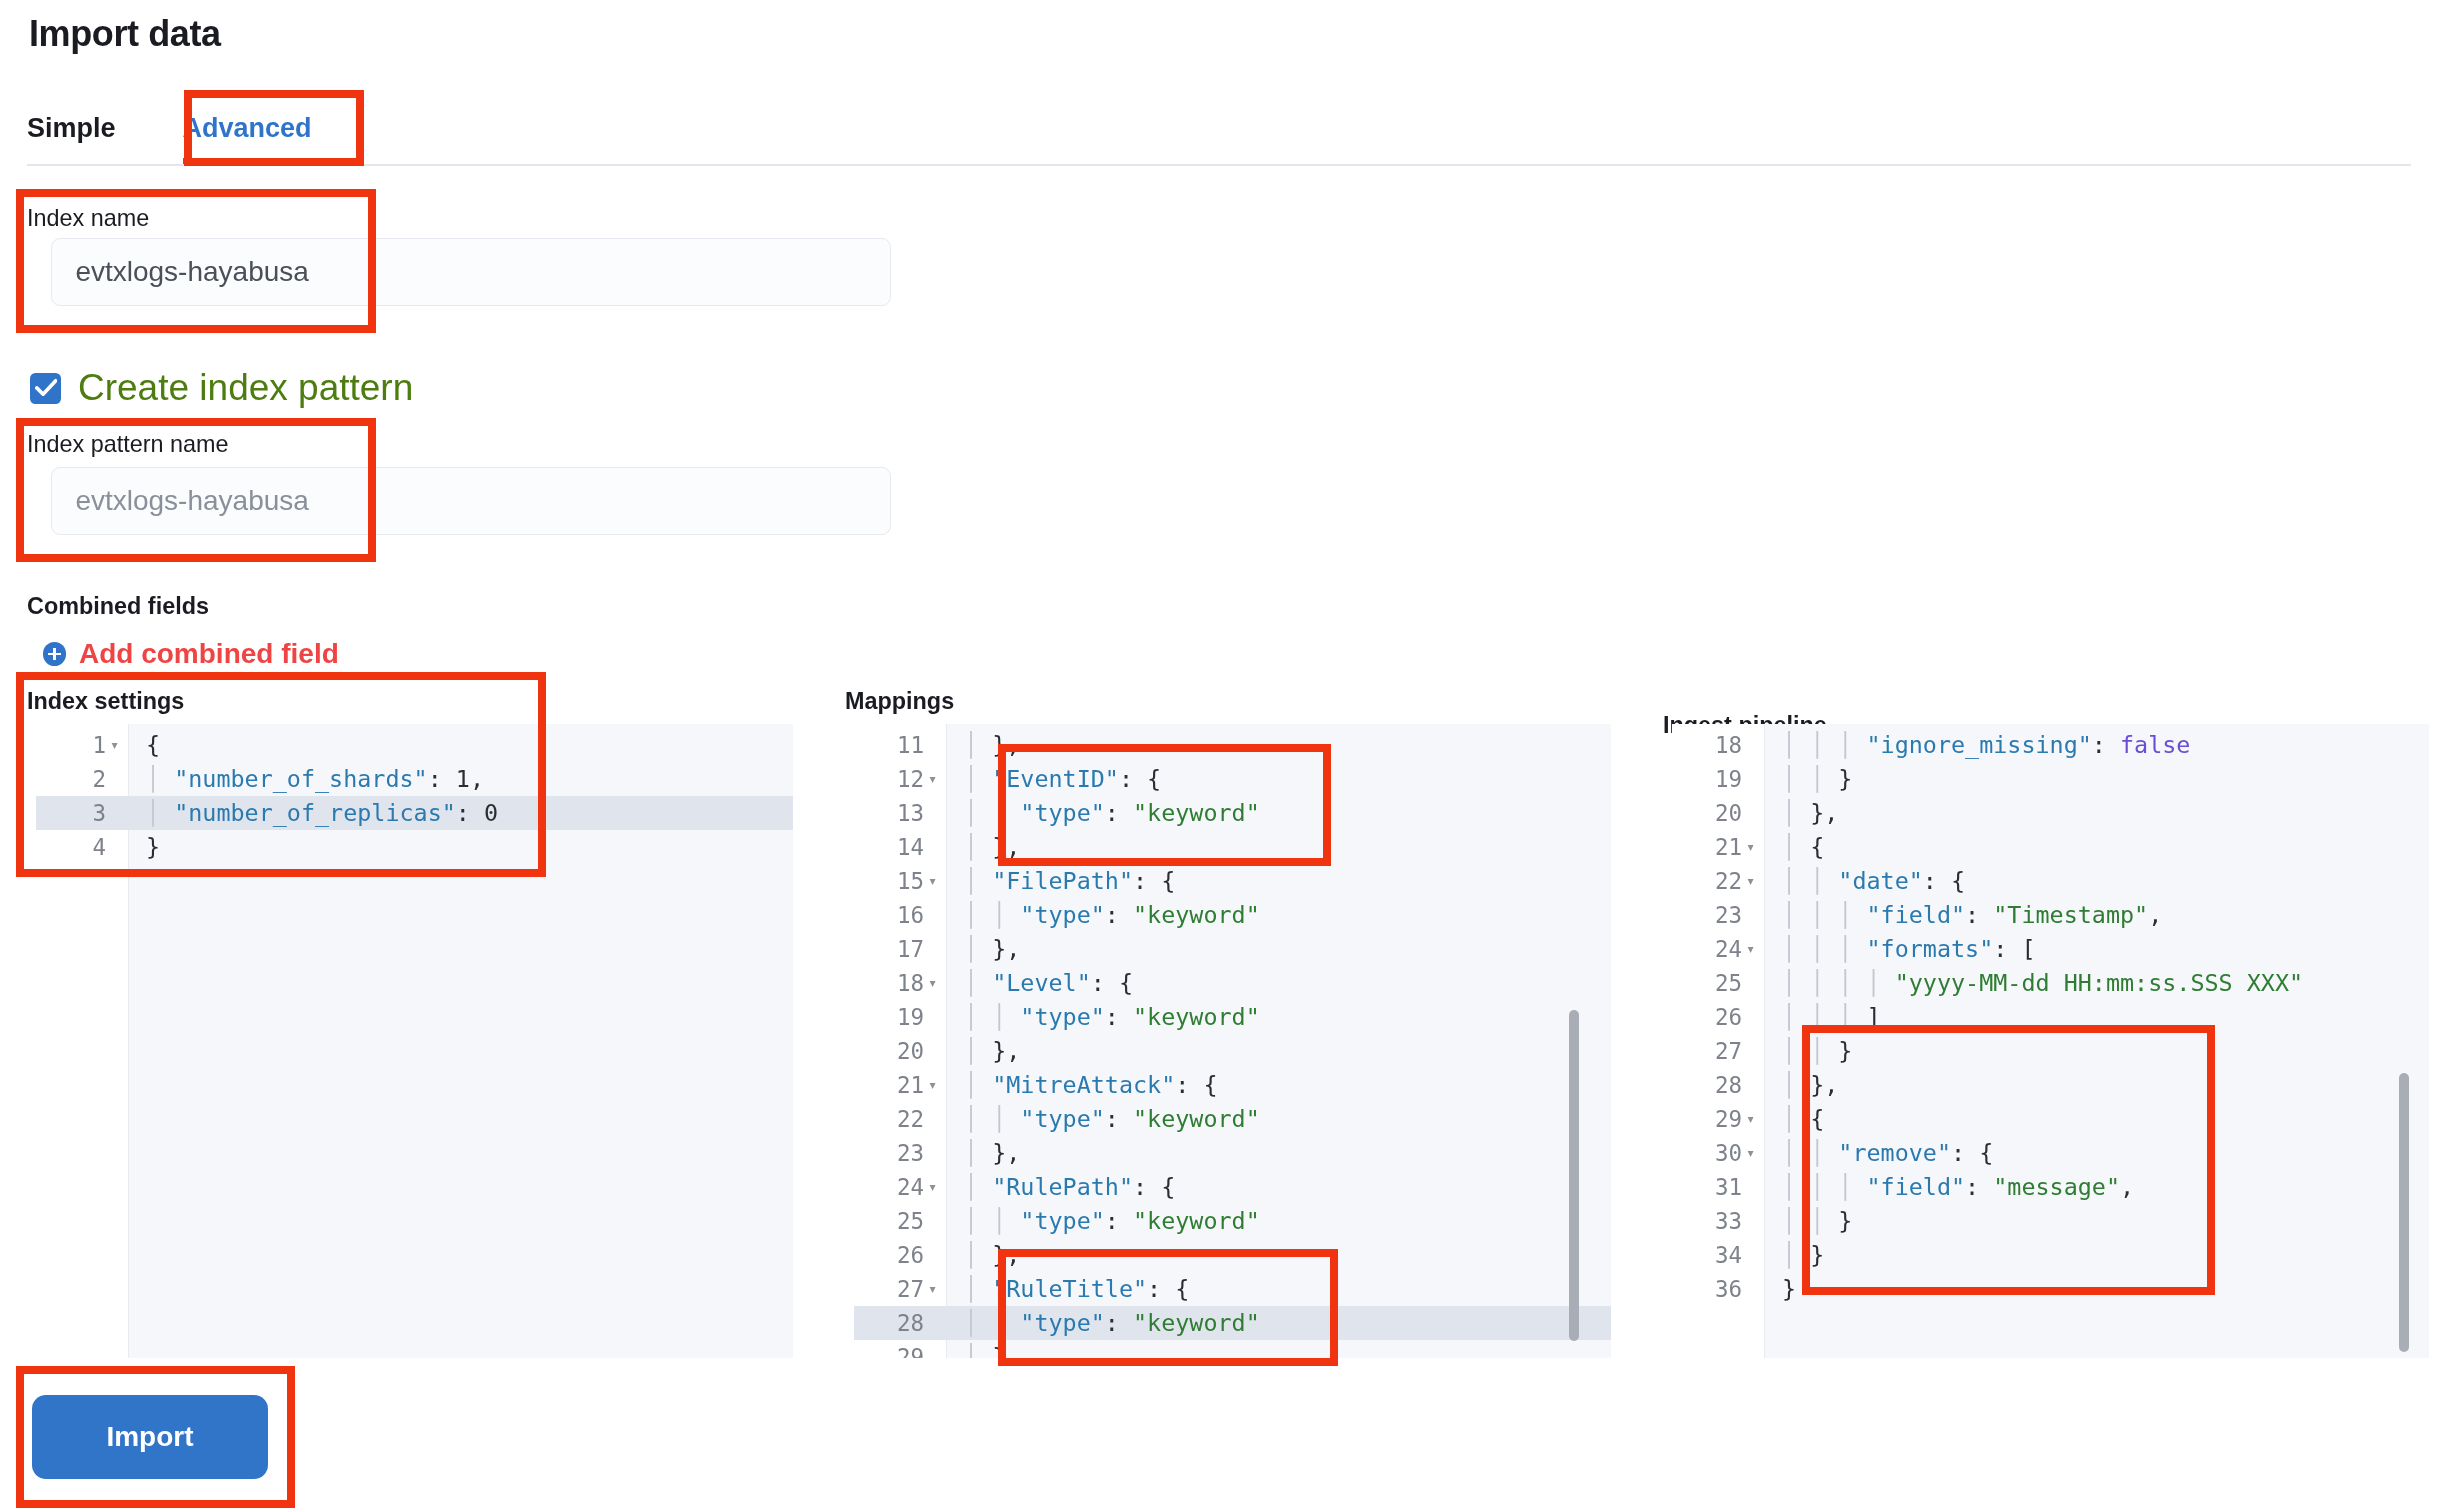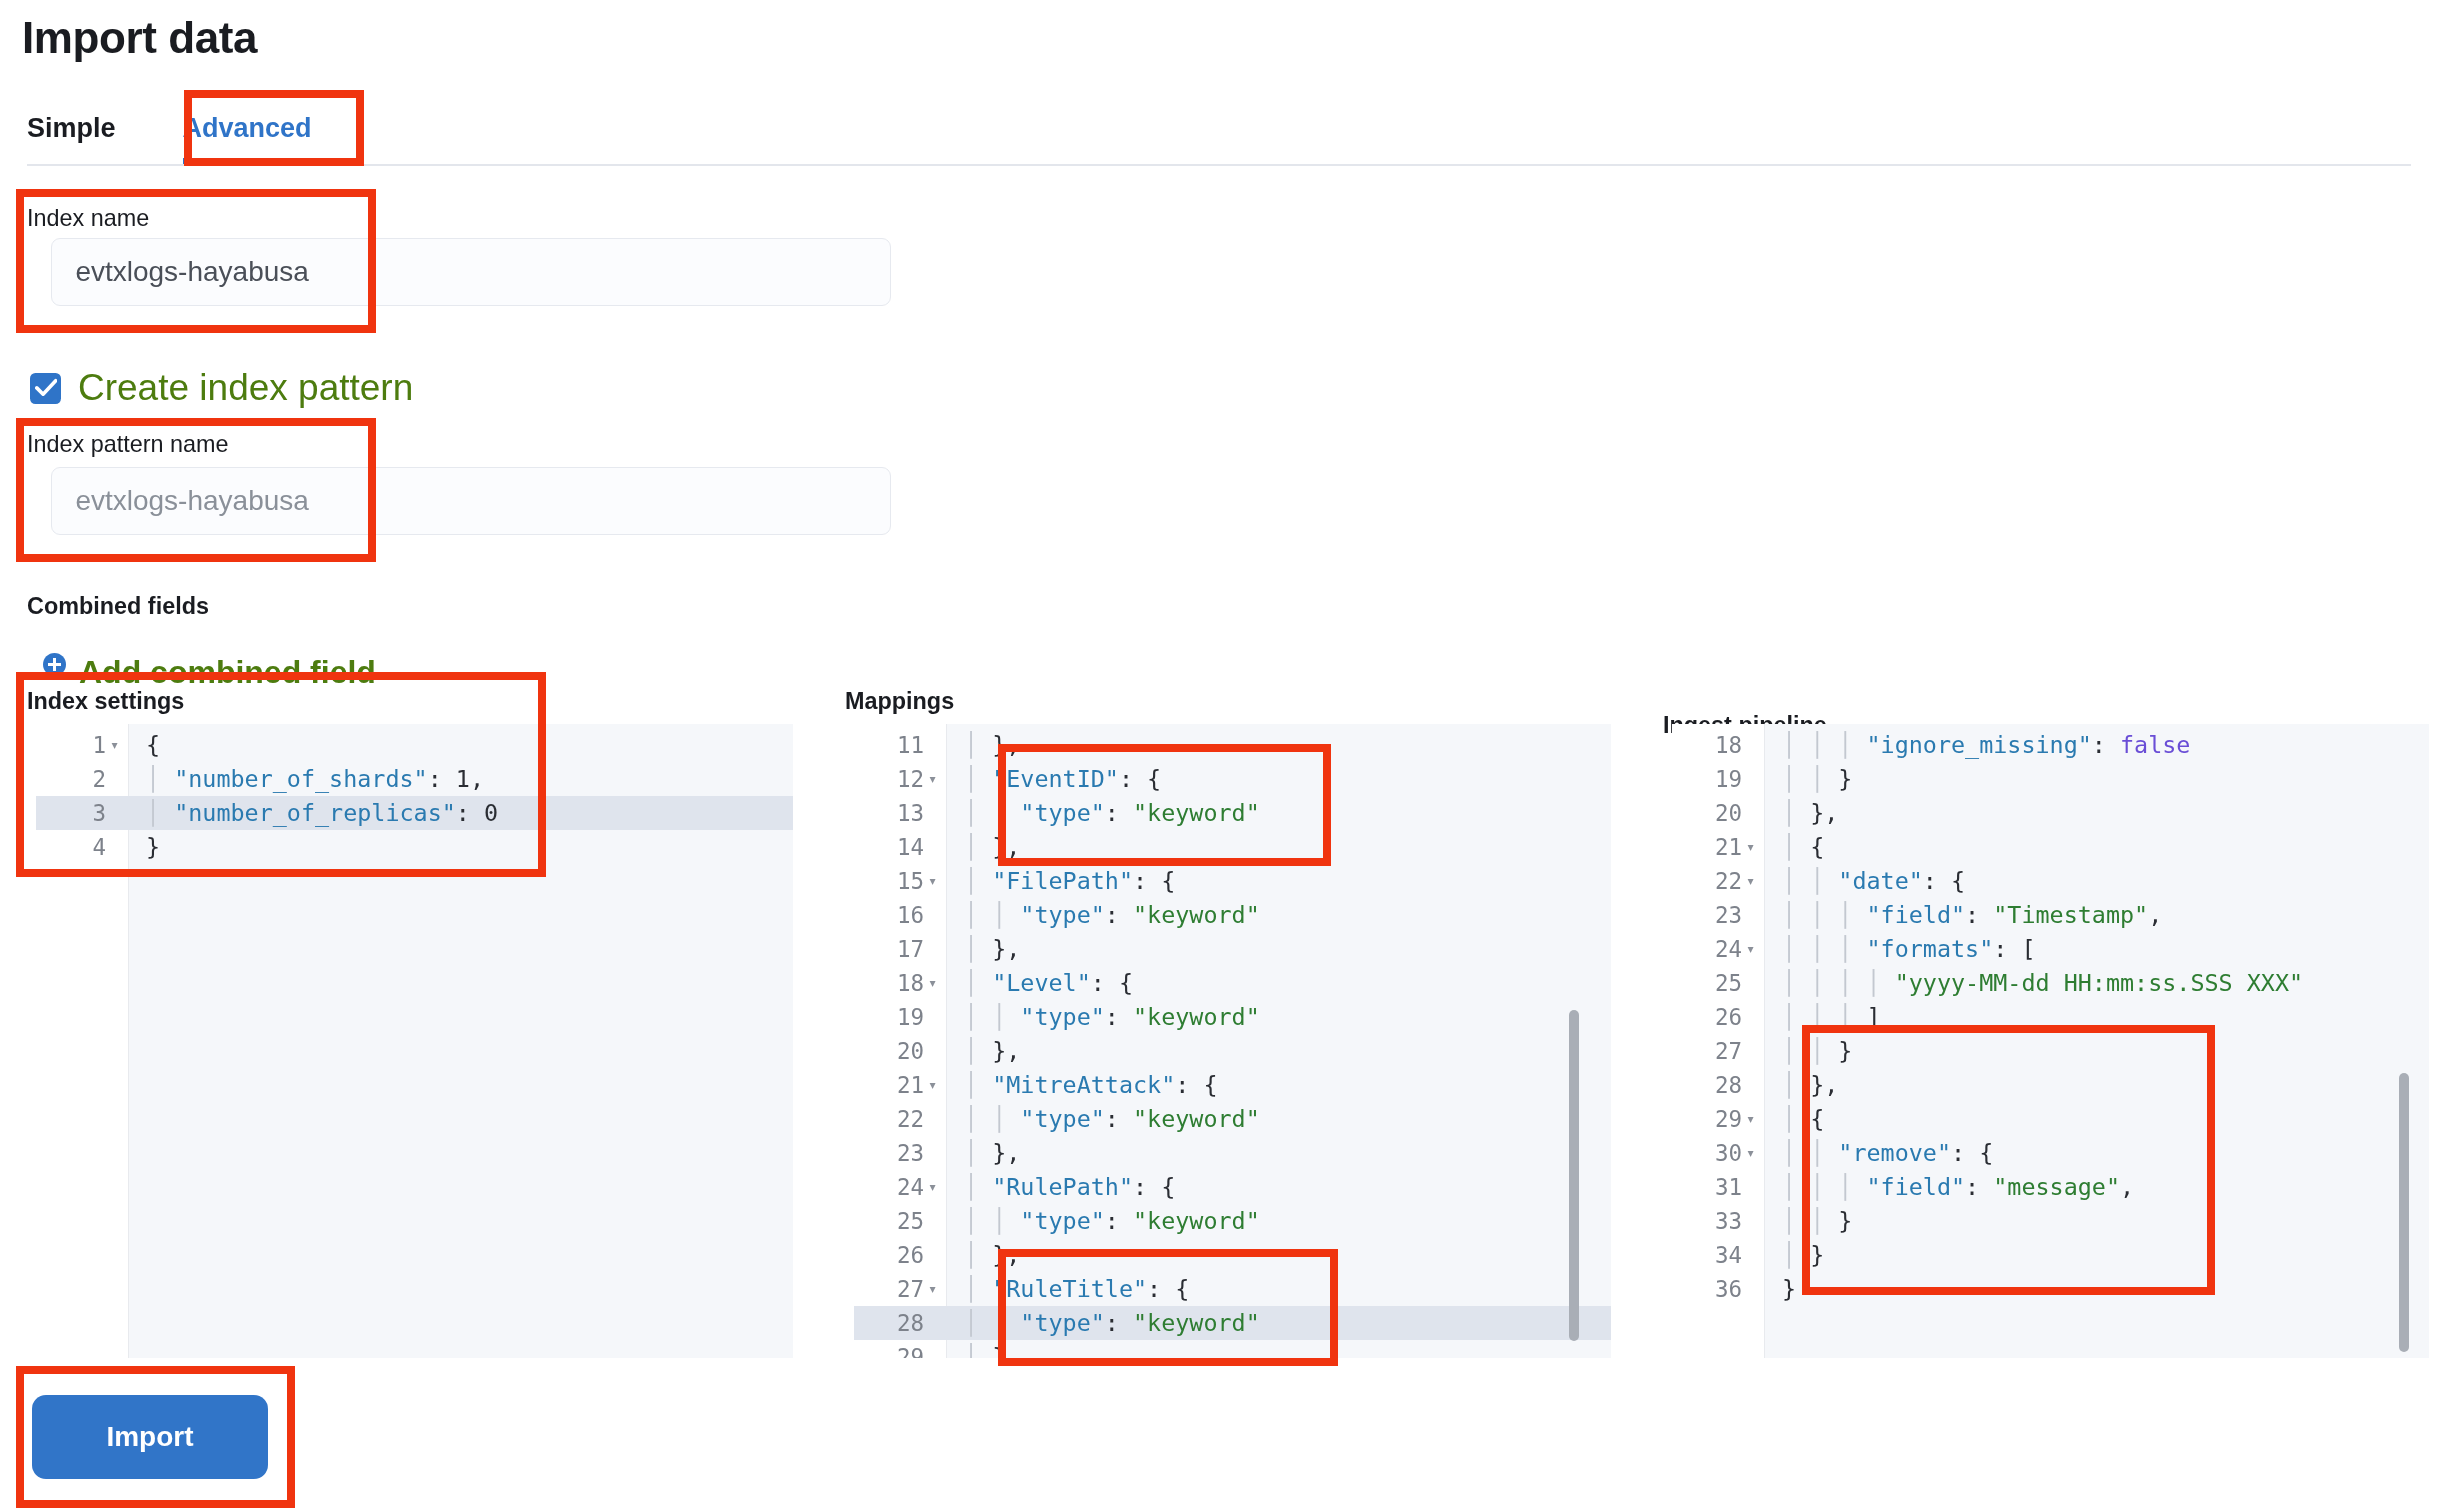--- a/index.html
+++ b/index.html
@@ -11,22 +11,22 @@
   body {
     width: 2438px; height: 1508px;
     position: relative;
     overflow: hidden;
     color: #1a1c21;
   }
 
   
   .page-title {
     position: absolute;
-    left: 22px; top: 12.6px;
-    font-size: 44px;
+    left: 29px; top: 12.6px;
+    font-size: 36px;
     font-weight: bold;
     letter-spacing: -0.4px;
     color: #1a1c21;
   }
 
   
   .tabs {
     position: absolute;
     left: 27px; top: 94px;
     display: flex;
@@ -126,24 +126,23 @@
   }
   .plus-icon::before, .plus-icon::after {
     content: "";
     position: absolute;
     background: #fff;
   }
   .plus-icon::before { left: 5.4px; top: 10.3px; width: 12.6px; height: 2.7px; }
   .plus-icon::after  { top: 5.4px; left: 10.3px; height: 12.6px; width: 2.7px; }
   .add-combined-label {
     margin-left: 12.6px;
-    font-size: 32px;
-    font-weight: bold;
-    color: #4d7c0f;
-    margin-top: 16px;
+    font-size: 28px;
+    font-weight: bold;
+    color: #ef4444;
   }
 
   
   .panel-title {
     position: absolute;
     font-size: 23.4px;
     font-weight: bold;
     color: #1a1c21;
   }
   .editor {

